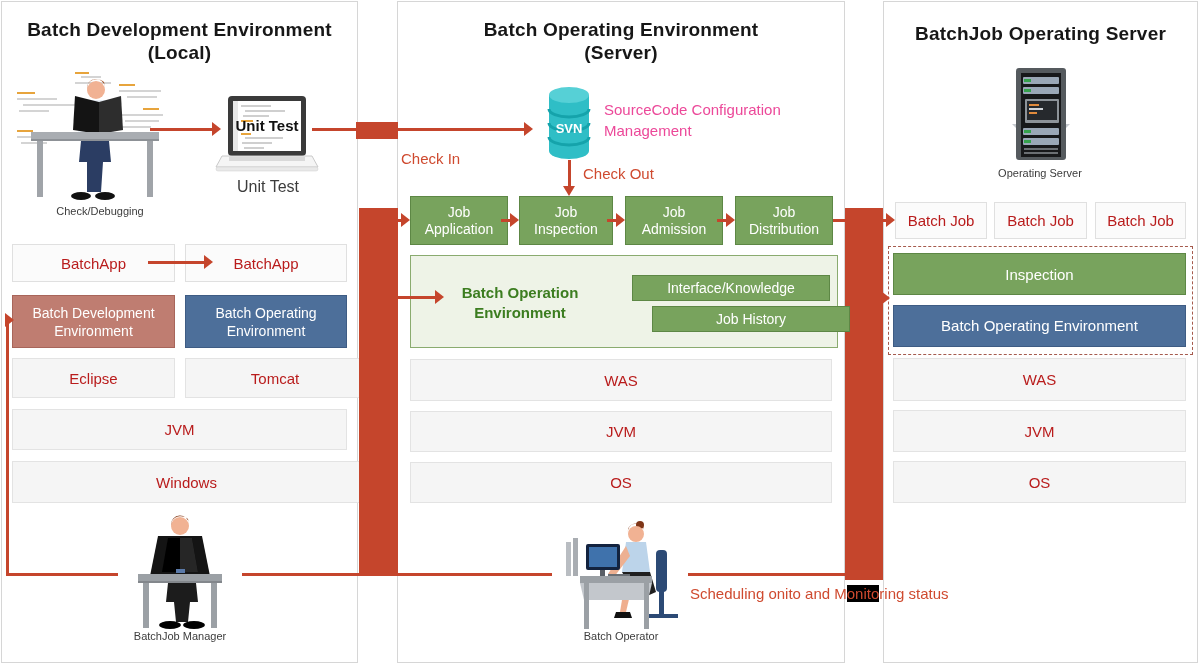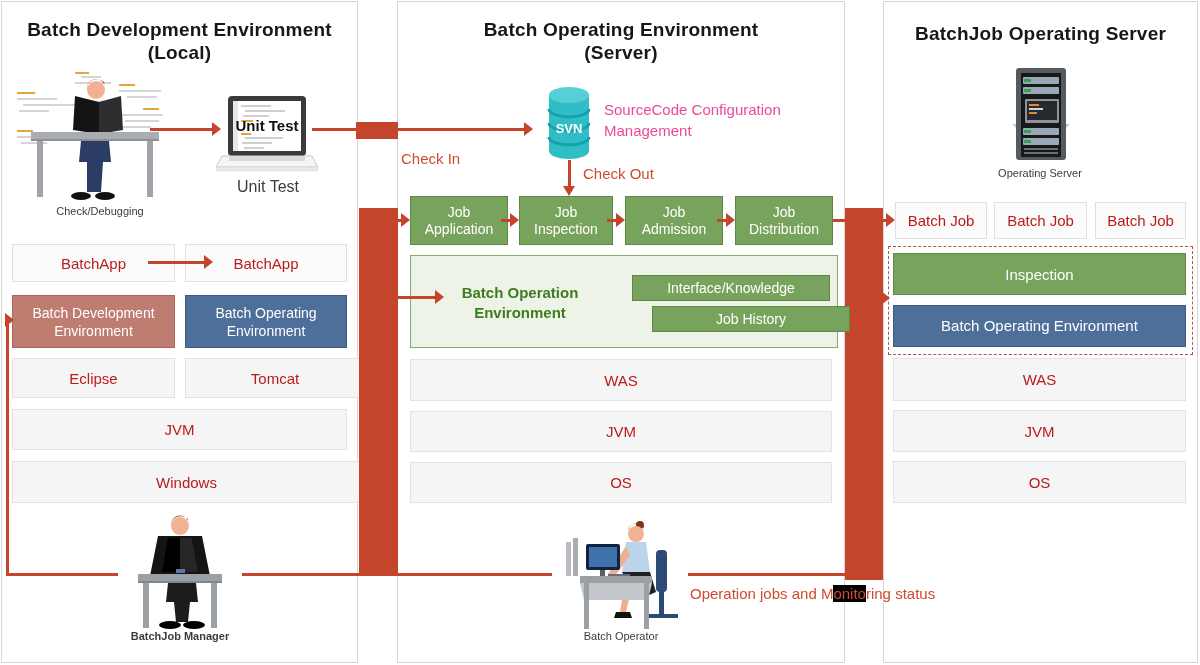--- a/index.html
+++ b/index.html
@@ -169,21 +169,21 @@
     <path d="M62,24 L74,24 L80,58 L62,58 Z" fill="#262626"></path>
     <rect x="58" y="55" width="9" height="4" fill="#5a79a8"></rect>
     <rect x="20" y="60" width="84" height="7" fill="#9ba0a5"></rect>
     <rect x="20" y="67" width="84" height="2" fill="#83878c"></rect>
     <rect x="25" y="69" width="6" height="45" fill="#9ba0a5"></rect>
     <rect x="93" y="69" width="6" height="45" fill="#9ba0a5"></rect>
     <path d="M50,69 L78,69 L80,88 L72,88 L70,108 L58,108 L56,88 L48,88 Z" fill="#1c1c1c"></path>
     <ellipse cx="52" cy="111" rx="11" ry="4" fill="#000"></ellipse>
     <ellipse cx="76" cy="111" rx="11" ry="4" fill="#000"></ellipse>
   </svg>
-  <div class="ilabel" style="left:80px;top:630px;width:200px;font-weight:bold;">BatchJob Manager</div>
+  <div class="ilabel" style="left:80px;top:630px;width:200px;">BatchJob Manager</div>
 
   <svg class="illus" style="left:545px;top:85px;" width="48" height="76" viewBox="0 0 48 76">
     <rect x="4" y="10" width="40" height="56" style="fill:var(--teal);"></rect>
     <ellipse cx="24" cy="66" rx="20" ry="8" style="fill:var(--teal);"></ellipse>
     <path d="M4,24 a20,8 0 0 0 40,0" stroke="#15a3ab" stroke-width="3" fill="none"></path>
     <path d="M4,38 a20,8 0 0 0 40,0" stroke="#15a3ab" stroke-width="3" fill="none"></path>
     <path d="M4,52 a20,8 0 0 0 40,0" stroke="#15a3ab" stroke-width="3" fill="none"></path>
     <ellipse cx="24" cy="10" rx="20" ry="8" style="fill:var(--teal-light);"></ellipse>
     <text x="24" y="48" text-anchor="middle" font-size="13" font-weight="bold" fill="#ffffff">SVN</text>
   </svg>
@@ -243,21 +243,21 @@
     <rect x="48" y="56" width="5" height="6" fill="#5a5f66"></rect>
     <rect x="56" y="60" width="22" height="3" fill="#6a6f75"></rect>
     <rect x="28" y="62" width="72" height="7" fill="#9ba0a5"></rect>
     <path d="M28,69 L100,69 L96,86 L32,86 Z" fill="#c3c7cc"></path>
     <rect x="32" y="69" width="5" height="46" fill="#9ba0a5"></rect>
     <rect x="92" y="69" width="5" height="46" fill="#9ba0a5"></rect>
   </svg>
   <div class="ilabel" style="left:540px;top:630px;width:162px;">Batch Operator</div>
 
   <div class="rlabel" style="left:690px;top:585px;">
-    <span>Operation jobs and M</span><span class="hl">onito</span><span>ring status</span>
+    <span>Scheduling onito and M</span><span class="hl">onito</span><span>ring status</span>
   </div>
 
   <svg class="illus" style="left:1012px;top:66px;" width="58" height="98" viewBox="0 0 58 98">
     <path d="M0,58 L58,58 L50,66 L8,66 Z" fill="#c6cacf"></path>
     <rect x="4" y="2" width="50" height="92" rx="3" fill="#555a5e"></rect>
     <rect x="9" y="7" width="40" height="84" fill="#17181a"></rect>
     <g>
       <rect x="11" y="11" width="36" height="7" rx="1" fill="#9aa7b6"></rect>
         <rect x="12" y="13" width="7" height="3" fill="#35a14c"></rect>
       <rect x="11" y="21" width="36" height="7" rx="1" fill="#9aa7b6"></rect>

